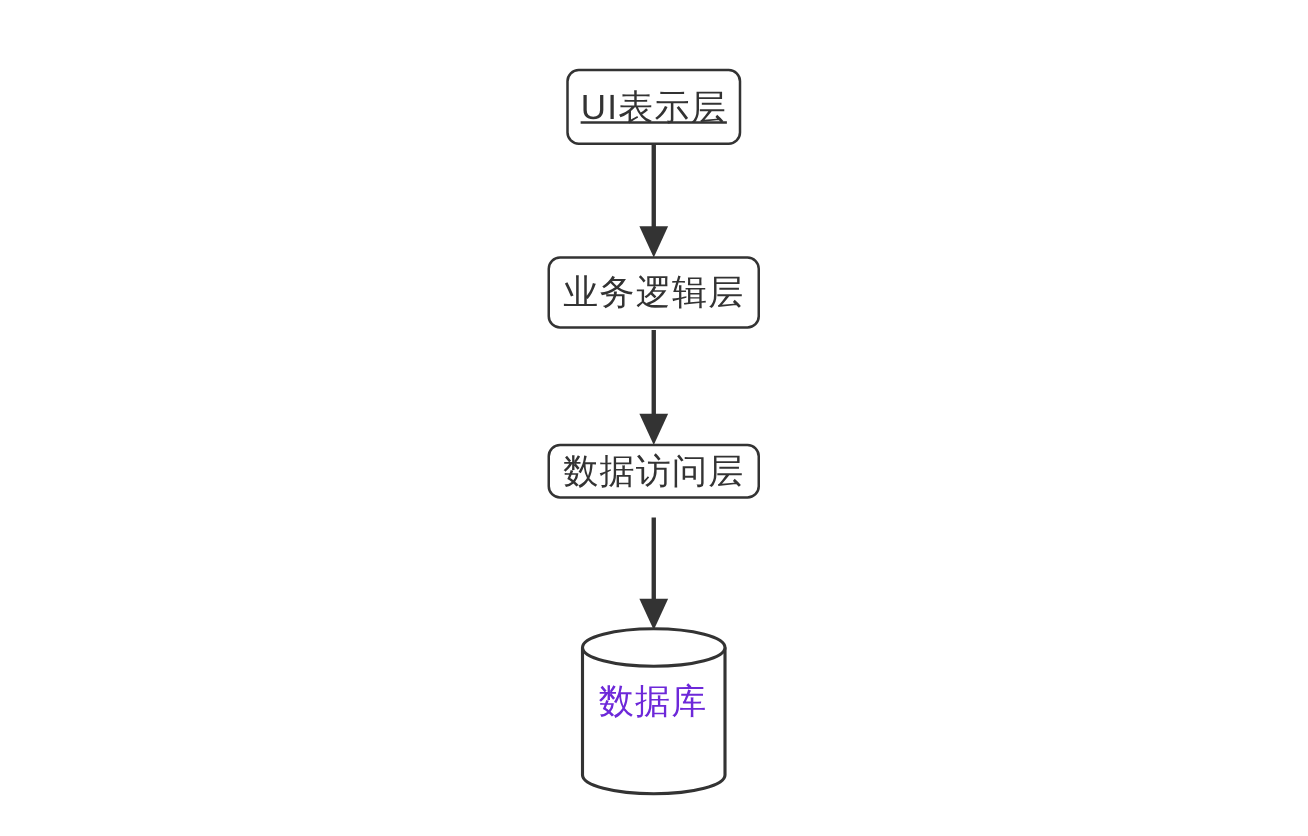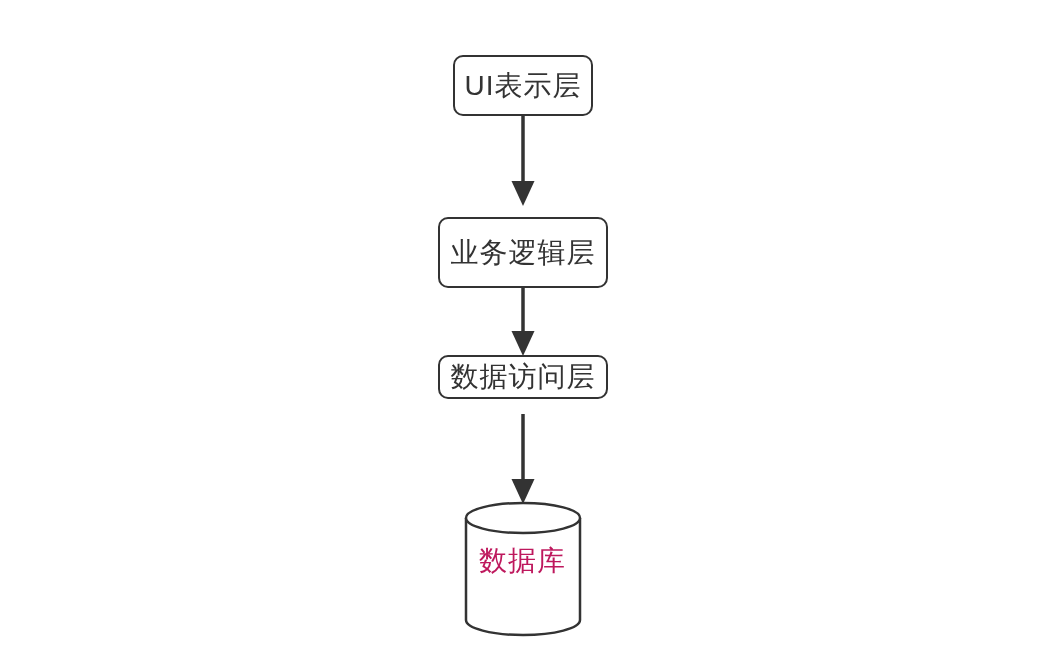--- a/index.html
+++ b/index.html
@@ -22,38 +22,38 @@
     border-radius: 10px;
     background: #ffffff;
     display: flex;
     align-items: center;
     justify-content: center;
     font-size: 28px;
     color: #333333;
     letter-spacing: 1px;
     z-index: 2;
   }
-  #node-ui     { left: 453px; top: 55px;  width: 140px; height: 61px; }
-  #node-biz    { left: 438px; top: 205px; width: 170px; height: 71px; margin-top: 12px; }
+  #node-ui     { left: 453px; top: 55px;  width: 140px; height: 61px; text-decoration: underline; }
+  #node-biz    { left: 438px; top: 205px; width: 170px; height: 58px; }
   #node-dal    { left: 438px; top: 355px; width: 170px; height: 44px; }
   .svg-layer {
     position: absolute;
     left: 0; top: 0;
     width: 1046px;
     height: 669px;
     z-index: 1;
   }
   .cyl-label {
     position: absolute;
     left: 465px;
     top: 542px;
     width: 115px;
     text-align: center;
     font-size: 28px;
-    color: #be185d;
+    color: #6d28d9;
     letter-spacing: 1px;
     z-index: 2;
   }
 </style>
 </head>
 <body>
 
 <div class="stage">
 
   <svg class="svg-layer" viewBox="0 0 1046 669" xmlns="http://www.w3.org/2000/svg">

